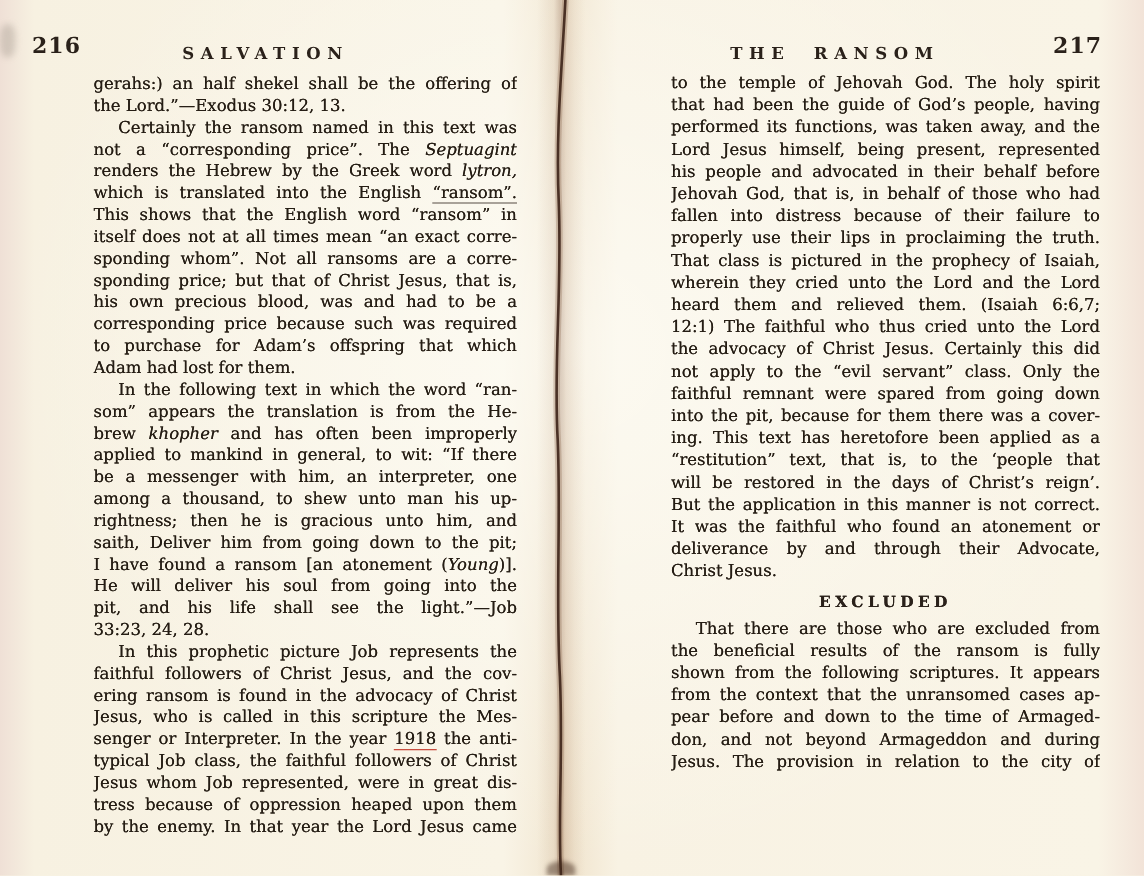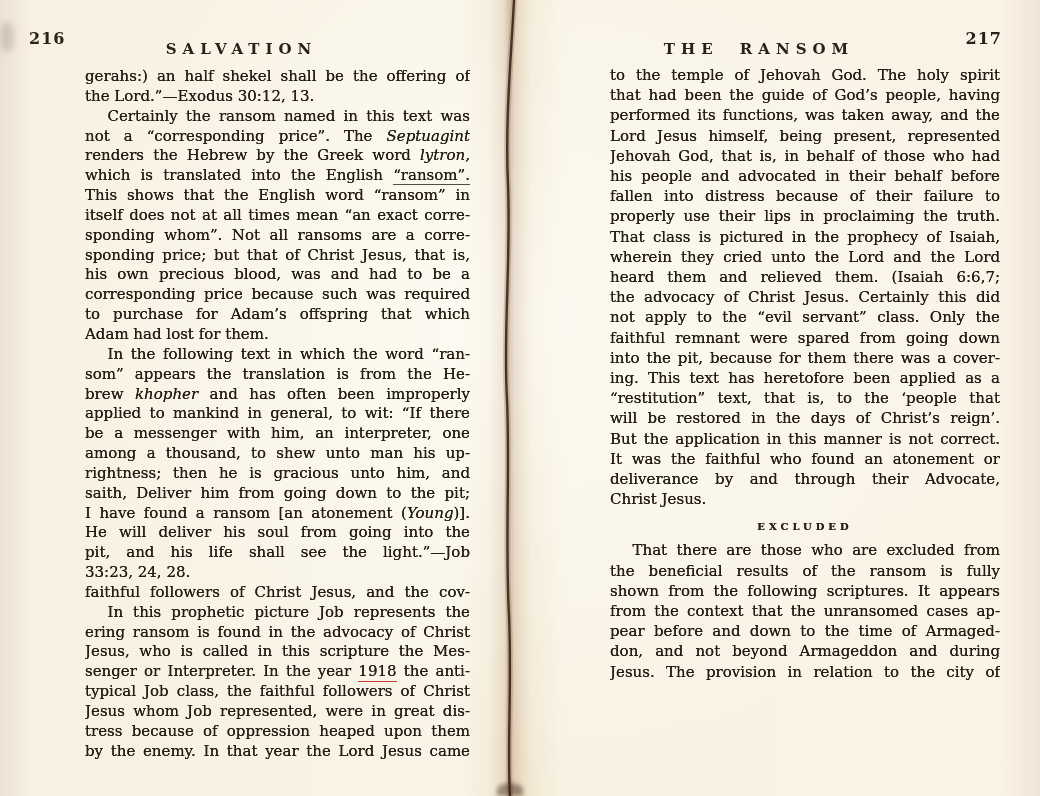--- a/index.html
+++ b/index.html
@@ -20,21 +20,21 @@
   .bottom-smudge{position:absolute;left:497px;top:783px;width:26px;height:13px;background:rgba(60,35,22,.45);border-radius:50% 50% 0 0;filter:blur(2px);}
 
   .page{position:absolute;top:28px;}
   .page-left{left:85px;width:385px;}
   .page-right{left:610px;width:390px;}
 
   .runhead{position:absolute;top:0;left:0;right:0;text-align:center;
     font-size:15px;font-weight:bold;letter-spacing:6px;word-spacing:10px;color:#2a211a;margin-top:12px;}
   .page-left .runhead{transform:translateX(-36px);}
   .page-right .runhead{transform:translateX(-46px);}
-  .pagenum{position:absolute;top:1px;font-size:16px;font-weight:bold;letter-spacing:1px;color:#2a211a;}
+  .pagenum{position:absolute;top:1px;font-size:20px;font-weight:bold;letter-spacing:1px;color:#2a211a;}
   .page-left .pagenum{left:-56px;}
   .page-right .pagenum{right:-2px;}
 
   .body-block{position:absolute;left:0;right:0;}
   .page-left .body-block{top:39px;}
   .page-right .body-block{top:37px;}
 
   .line{
     text-align:justify;text-align-last:justify;
     font-size:15px;line-height:19.85px;
@@ -47,21 +47,21 @@
 
   .s-i{font-style:italic;}
   .s-ud{border-bottom:1.6px solid rgba(45,33,25,.8);}
   .s-ur{border-bottom:2.6px solid #c43a2c;padding-bottom:1px;}
   .s-ur2{border-bottom:4px solid #c43a2c;padding-bottom:4px;}
   .s-ur3{border-bottom:2.8px solid #c43a2c;padding-bottom:2px;}
   .full-redline{border-bottom:2.8px solid #c43a2c;padding-bottom:1.5px;}
 
   .sect-head{
     text-align:center;text-align-last:center;
-    font-size:10px;font-weight:bold;letter-spacing:4px;
+    font-size:14px;font-weight:bold;letter-spacing:4px;
     line-height:16px;margin-top:10px;margin-bottom:5px;color:#2a211a;
     text-shadow:0 0 .4px currentColor;
   }
 </style>
 </head>
 <body>
 
 <div class="gutter-band"></div>
 <svg class="fold" width="1040" height="796" viewBox="0 0 1040 796" aria-hidden="true">
   <path d="M 514,0 C 511,60 505,120 508,185 C 511,265 503,330 507,400 C 510,470 505,545 509,615 C 512,685 507,745 510,796" fill="none" stroke="#7a5338" stroke-width="6" opacity="0.25"></path>
@@ -93,47 +93,48 @@
       <div class="line"><span>brew </span><span class="s-i">khopher</span><span> and has often been improperly</span></div>
       <div class="line"><span>applied to mankind in general, to wit: “If there</span></div>
       <div class="line"><span>be a messenger with him, an interpreter, one</span></div>
       <div class="line"><span>among a thousand, to shew unto man his up-</span></div>
       <div class="line"><span>rightness; then he is gracious unto him, and</span></div>
       <div class="line"><span>saith, Deliver him from going down to the pit;</span></div>
       <div class="line"><span>I have found a ransom [an atonement (</span><span class="s-i">Young</span><span>)].</span></div>
       <div class="line"><span>He will deliver his soul from going into the</span></div>
       <div class="line"><span>pit, and his life shall see the light.”—Job</span></div>
       <div class="line end"><span>33:23, 24, 28.</span></div>
+      <div class="line ind"><span>In this prophetic picture Job represents the</span></div>
       <div class="line"><span>faithful followers of Christ Jesus, and the cov-</span></div>
-      <div class="line ind"><span>In this prophetic picture Job represents the</span></div>
       <div class="line"><span>ering ransom is found in the advocacy of Christ</span></div>
       <div class="line"><span>Jesus, who is called in this scripture the Mes-</span></div>
       <div class="line"><span>senger or Interpreter. In the year </span><span class="s-ur">1918</span><span> the anti-</span></div>
       <div class="line"><span>typical Job class, the faithful followers of Christ</span></div>
       <div class="line"><span>Jesus whom Job represented, were in great dis-</span></div>
       <div class="line"><span>tress because of oppression heaped upon them</span></div>
       <div class="line"><span>by the enemy. </span><span class="s-ur2">In that year the Lord Jesus came</span></div>
     </div>
 </div>
 
 <div class="page page-right">
   <div class="runhead">THE RANSOM</div>
   <div class="pagenum">217</div>
   <div class="body-block" id="right-body">
       <div class="line"><span class="full-redline"><span>to the temple of Jehovah God. The holy spirit</span></span></div>
       <div class="line"><span class="full-redline"><span>that had been the guide of God’s people, having</span></span></div>
       <div class="line"><span class="s-ur3">performed its functions, was taken away,</span><span> and the</span></div>
       <div class="line"><span>Lord Jesus himself, being present, represented</span></div>
+      <div class="line"><span>his people and advocated in their behalf before</span></div>
       <div class="line"><span>Jehovah God, that is, in behalf of those who had</span></div>
-      <div class="line"><span>his people and advocated in their behalf before</span></div>
       <div class="line"><span>fallen into distress because of their failure to</span></div>
       <div class="line"><span>properly use their lips in proclaiming the truth.</span></div>
       <div class="line"><span>That class is pictured in the prophecy of Isaiah,</span></div>
       <div class="line"><span>wherein they cried unto the Lord and the Lord</span></div>
       <div class="line"><span>heard them and relieved them. (Isaiah 6:6,7;</span></div>
+      <div class="line"><span>12:1) The faithful who thus cried unto the Lord</span></div>
       <div class="line"><span>the advocacy of Christ Jesus. Certainly this did</span></div>
       <div class="line"><span>not apply to the “evil servant” class. Only the</span></div>
       <div class="line"><span>faithful remnant were spared from going down</span></div>
       <div class="line"><span>into the pit, because for them there was a cover-</span></div>
       <div class="line"><span>ing. This text has heretofore been applied as a</span></div>
       <div class="line"><span>“restitution” text, that is, to the ‘people that</span></div>
       <div class="line"><span>will be restored in the days of Christ’s reign’.</span></div>
       <div class="line"><span>But the application in this manner is not correct.</span></div>
       <div class="line"><span>It was the faithful who found an atonement or</span></div>
       <div class="line"><span>deliverance by and through their Advocate,</span></div>

